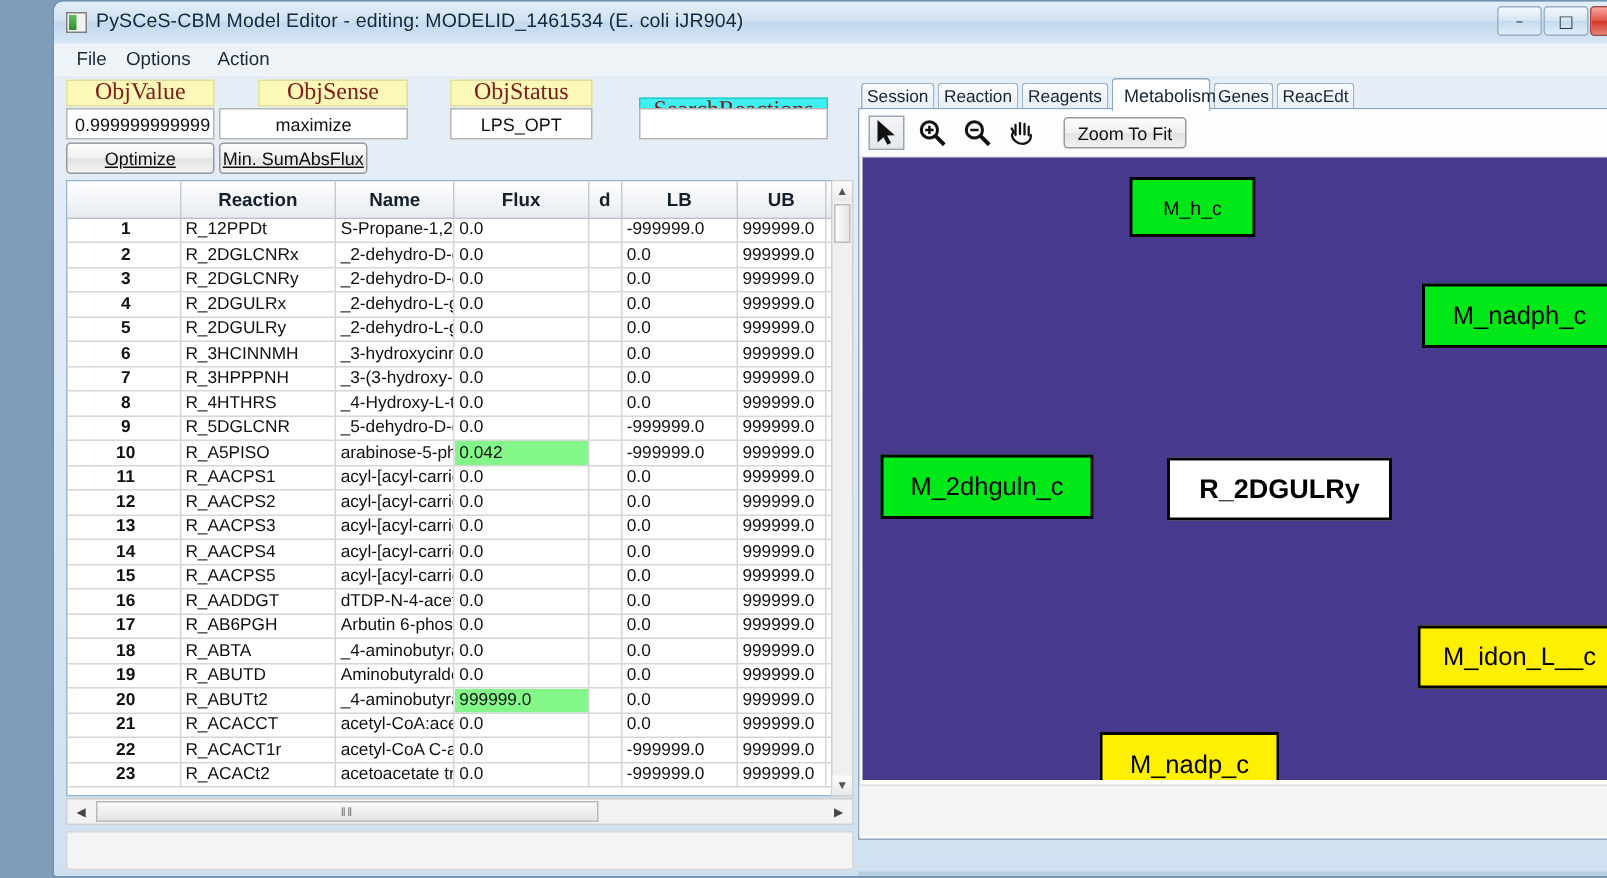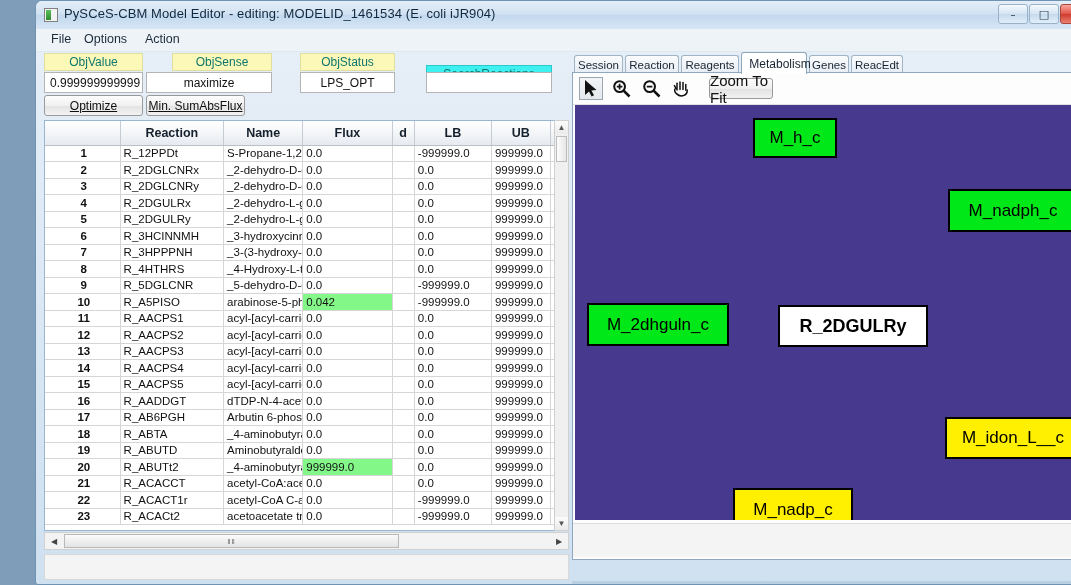--- a/index.html
+++ b/index.html
@@ -74,21 +74,21 @@
   #mi-options{left:44px;}
   #mi-action{left:105px;}
 
   
   #leftpane{position:absolute;left:0;top:50px;width:533px;height:535px;}
 
   .obj-label{
     position:absolute;height:18px;box-sizing:border-box;
     border:1px solid #c9c9a8;
     display:flex;align-items:center;justify-content:center;
-    font-size:12px;color:#0f766e;
+    font-size:16px;color:#7f1d1d;font-family:Liberation Serif, serif;
   }
   .obj-yellow{background:#fbf8b8;border-color:#dedea0;}
   .obj-cyan{background:#3ff0f0;border-color:#2bc9c9;}
   .obj-input{
     position:absolute;height:21px;box-sizing:border-box;
     background:#ffffff;border:1px solid #b4b4b4;
     display:flex;align-items:center;
     font-size:12px;color:#111;
   }
   .obj-input.center{justify-content:center;}
@@ -216,25 +216,25 @@
   .ticon{
     position:absolute;top:4px;width:24px;height:23px;
     display:flex;align-items:center;justify-content:center;
     cursor:default;
   }
   .ticon.pressed{
     border:1px solid #9aa6b1;box-sizing:border-box;
     background:linear-gradient(to bottom,#f3f5f7,#e4e8ec);
   }
   #zoomfit{
-    position:absolute;left:136px;top:5px;width:64px;height:21px;
+    position:absolute;left:136px;top:5px;width:82px;height:21px;
     box-sizing:border-box;border:1px solid #9a9a9a;border-radius:3px;
     background:linear-gradient(to bottom,#fdfdfd,#f0f0f0 50%,#e2e2e2 51%,#f1f1f1);
     display:flex;align-items:center;justify-content:center;
-    font-size:15px;color:#101010;cursor:default;
+    font-size:12px;color:#101010;cursor:default;
   }
   #canvas{
     position:absolute;left:2px;top:32px;width:524px;height:415px;
     background:#473a8e;overflow:hidden;
   }
   .node{
     position:absolute;box-sizing:border-box;
     border:2px solid #000;
     display:flex;align-items:center;justify-content:center;
     color:#000;white-space:nowrap;
@@ -612,21 +612,21 @@
                 <path d="M14.8 11.2 V5.4"></path>
               <path d="M4.6 9.2 C3 10.6 3.6 13 5.4 14.6 C7.4 16.6 10.6 17.4 13 16.4 C15.4 15.4 16.4 13.2 16.2 11"></path>
               <path d="M3.4 6.6 L5.2 9.6"></path>
             </g>
           </svg>
         </div>
         <div id="zoomfit">Zoom To Fit</div>
       </div>
 
       <div id="canvas">
-          <div class="node met-green" style="left: 178px; top: 13px; width: 84px; height: 40px; font-size: 17px;">M_h_c</div>
+          <div class="node met-green" style="left: 178px; top: 13px; width: 84px; height: 40px; font-size: 13px;">M_h_c</div>
           <div class="node met-green" style="left: 373px; top: 84px; width: 130px; height: 43px; font-size: 17px;">M_nadph_c</div>
           <div class="node met-green" style="left: 12px; top: 198px; width: 142px; height: 43px; font-size: 17px;">M_2dhguln_c</div>
           <div class="node rxn" style="left: 203px; top: 200px; width: 150px; height: 42px; font-size: 18px;">R_2DGULRy</div>
           <div class="node met-yellow" style="left: 370px; top: 312px; width: 136px; height: 42px; font-size: 17px;">M_idon_L__c</div>
           <div class="node met-yellow" style="left: 158px; top: 383px; width: 120px; height: 43px; font-size: 17px;">M_nadp_c</div>
         </div>
       <div id="cvscroll"></div>
       <div id="rightstatus"></div>
     </div>
     <div id="rbottomline"></div>

